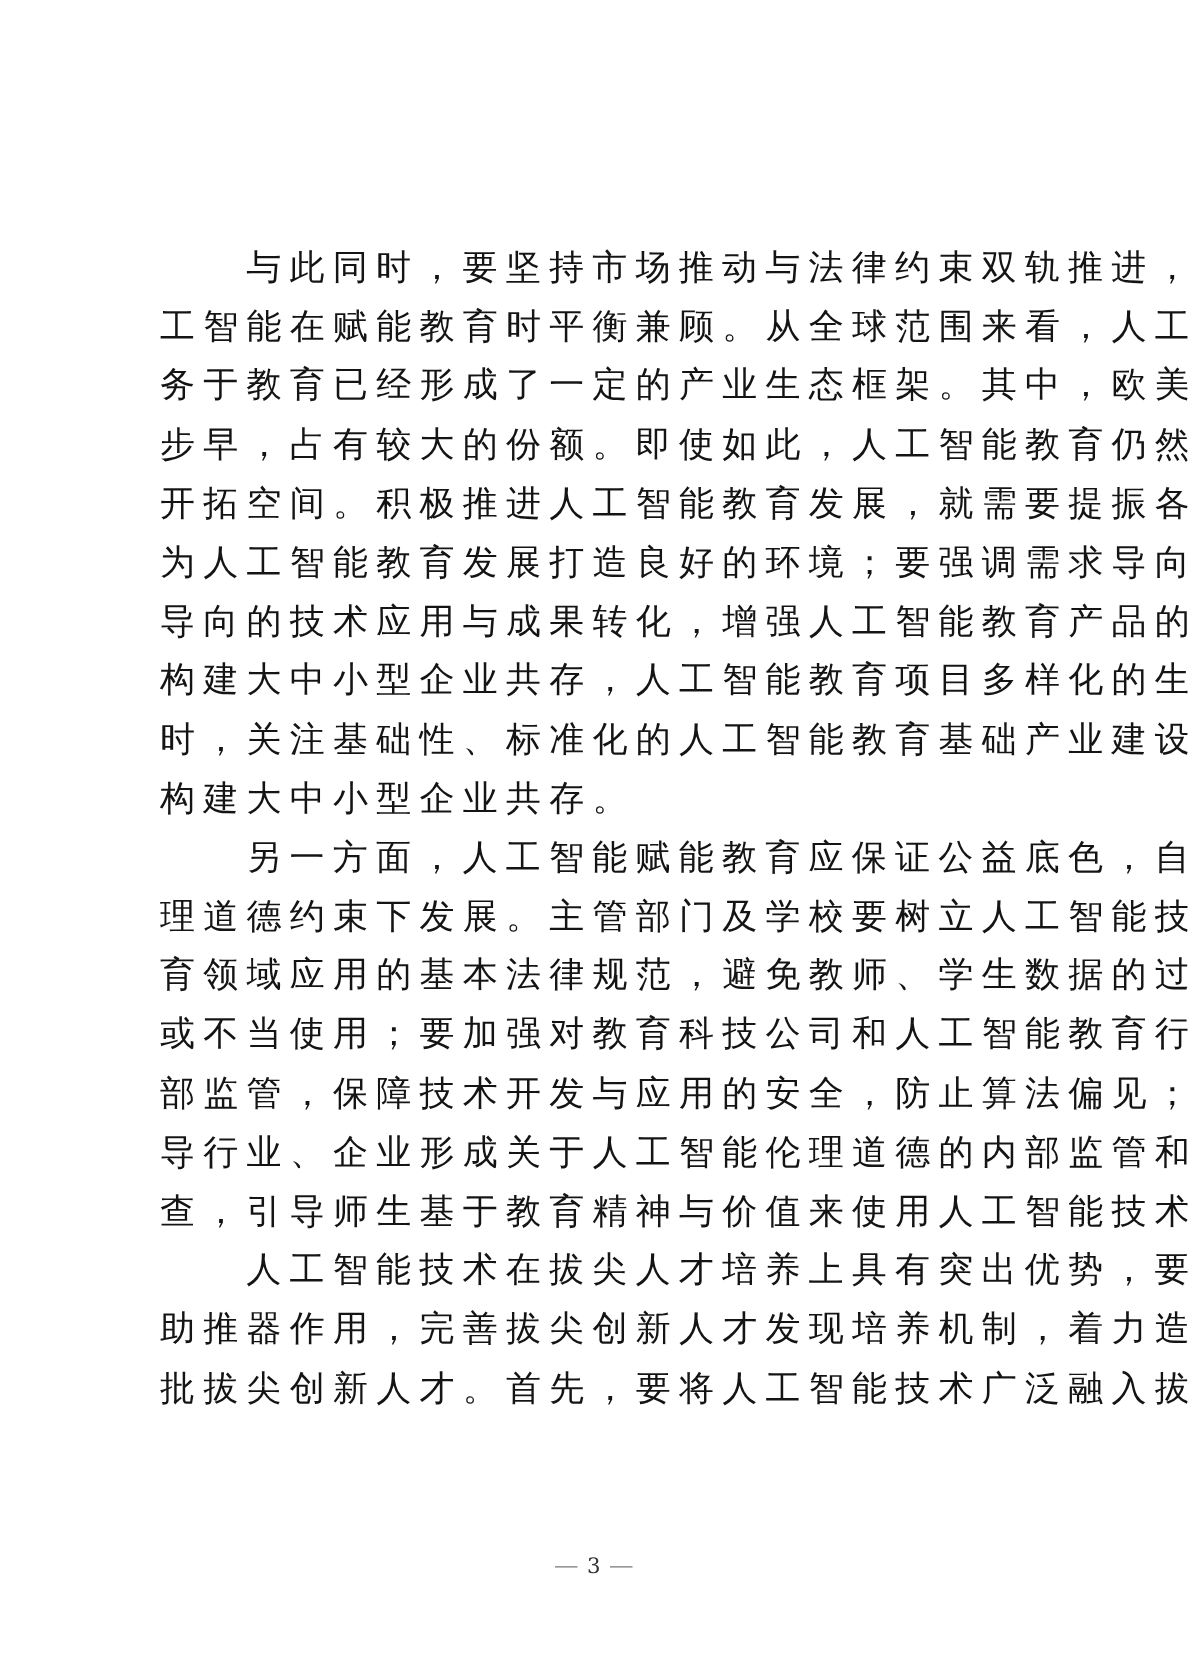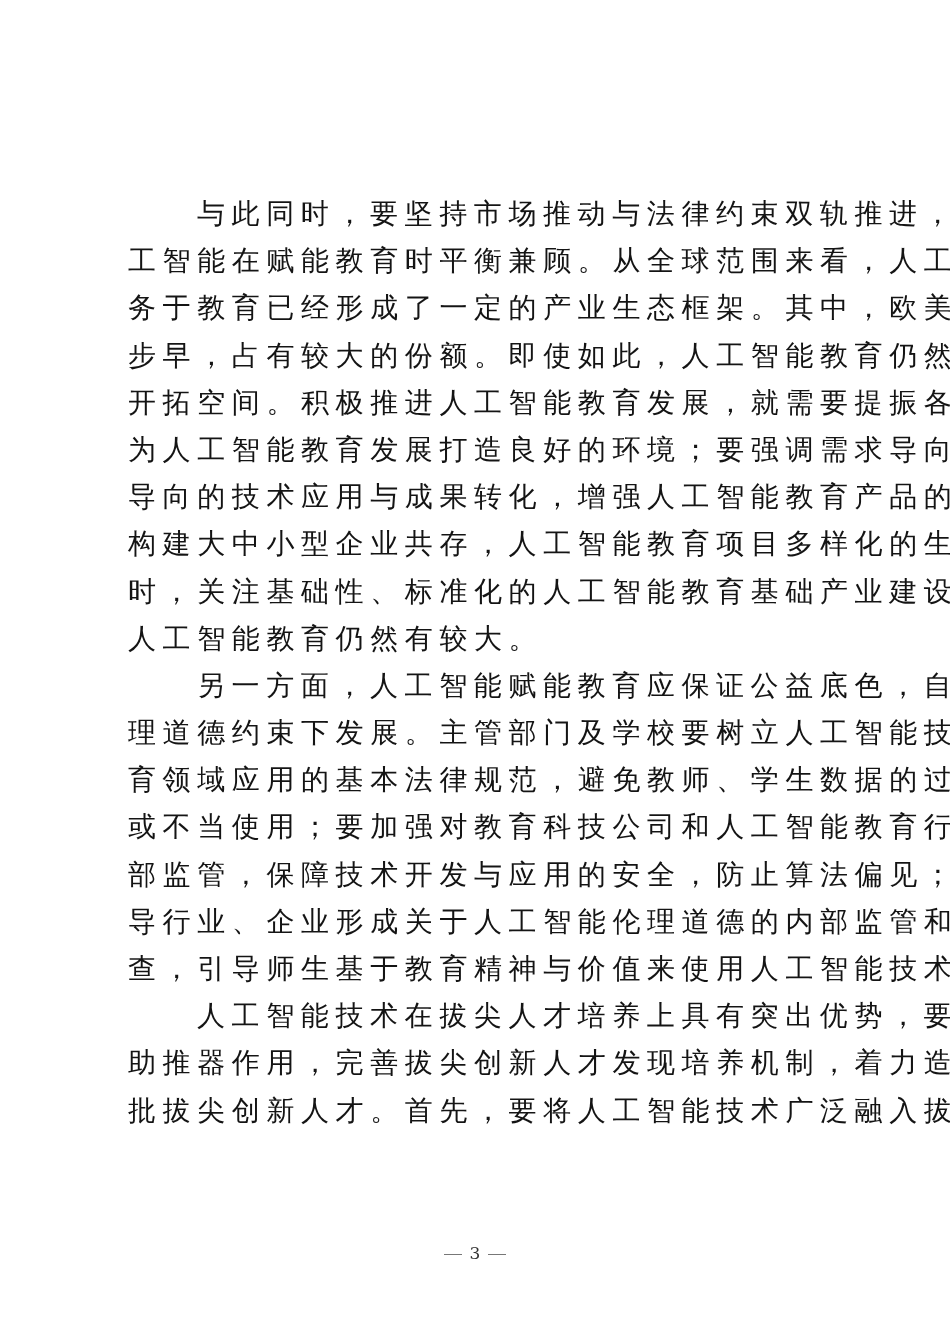--- a/index.html
+++ b/index.html
@@ -67,21 +67,21 @@
 
     <span class="line indent">与此同时，要坚持市场推动与法律约束双轨推进，促进人</span>
     <span class="line">工智能在赋能教育时平衡兼顾。从全球范围来看，人工智能服</span>
     <span class="line">务于教育已经形成了一定的产业生态框架。其中，欧美国家起</span>
     <span class="line">步早，占有较大的份额。即使如此，人工智能教育仍然有较大</span>
     <span class="line">开拓空间。积极推进人工智能教育发展，就需要提振各方信心，</span>
     <span class="line">为人工智能教育发展打造良好的环境；要强调需求导向和服务</span>
     <span class="line">导向的技术应用与成果转化，增强人工智能教育产品的竞争力；</span>
     <span class="line">构建大中小型企业共存，人工智能教育项目多样化的生态；同</span>
     <span class="line">时，关注基础性、标准化的人工智能教育基础产业建设，从国</span>
-    <span class="line">人工智能教育仍然有较大。</span>
+    <span class="line">构建大中小型企业共存。</span>
 
     <span class="line indent">另一方面，人工智能赋能教育应保证公益底色，自觉在伦</span>
     <span class="line">理道德约束下发展。主管部门及学校要树立人工智能技术在教</span>
     <span class="line">育领域应用的基本法律规范，避免教师、学生数据的过度暴露</span>
     <span class="line">或不当使用；要加强对教育科技公司和人工智能教育行业的外</span>
     <span class="line">部监管，保障技术开发与应用的安全，防止算法偏见；还要引</span>
     <span class="line">导行业、企业形成关于人工智能伦理道德的内部监管和自我审</span>
     <span class="line">查，引导师生基于教育精神与价值来使用人工智能技术与产品。</span>
 
     <span class="line indent">人工智能技术在拔尖人才培养上具有突出优势，要发挥其</span>

